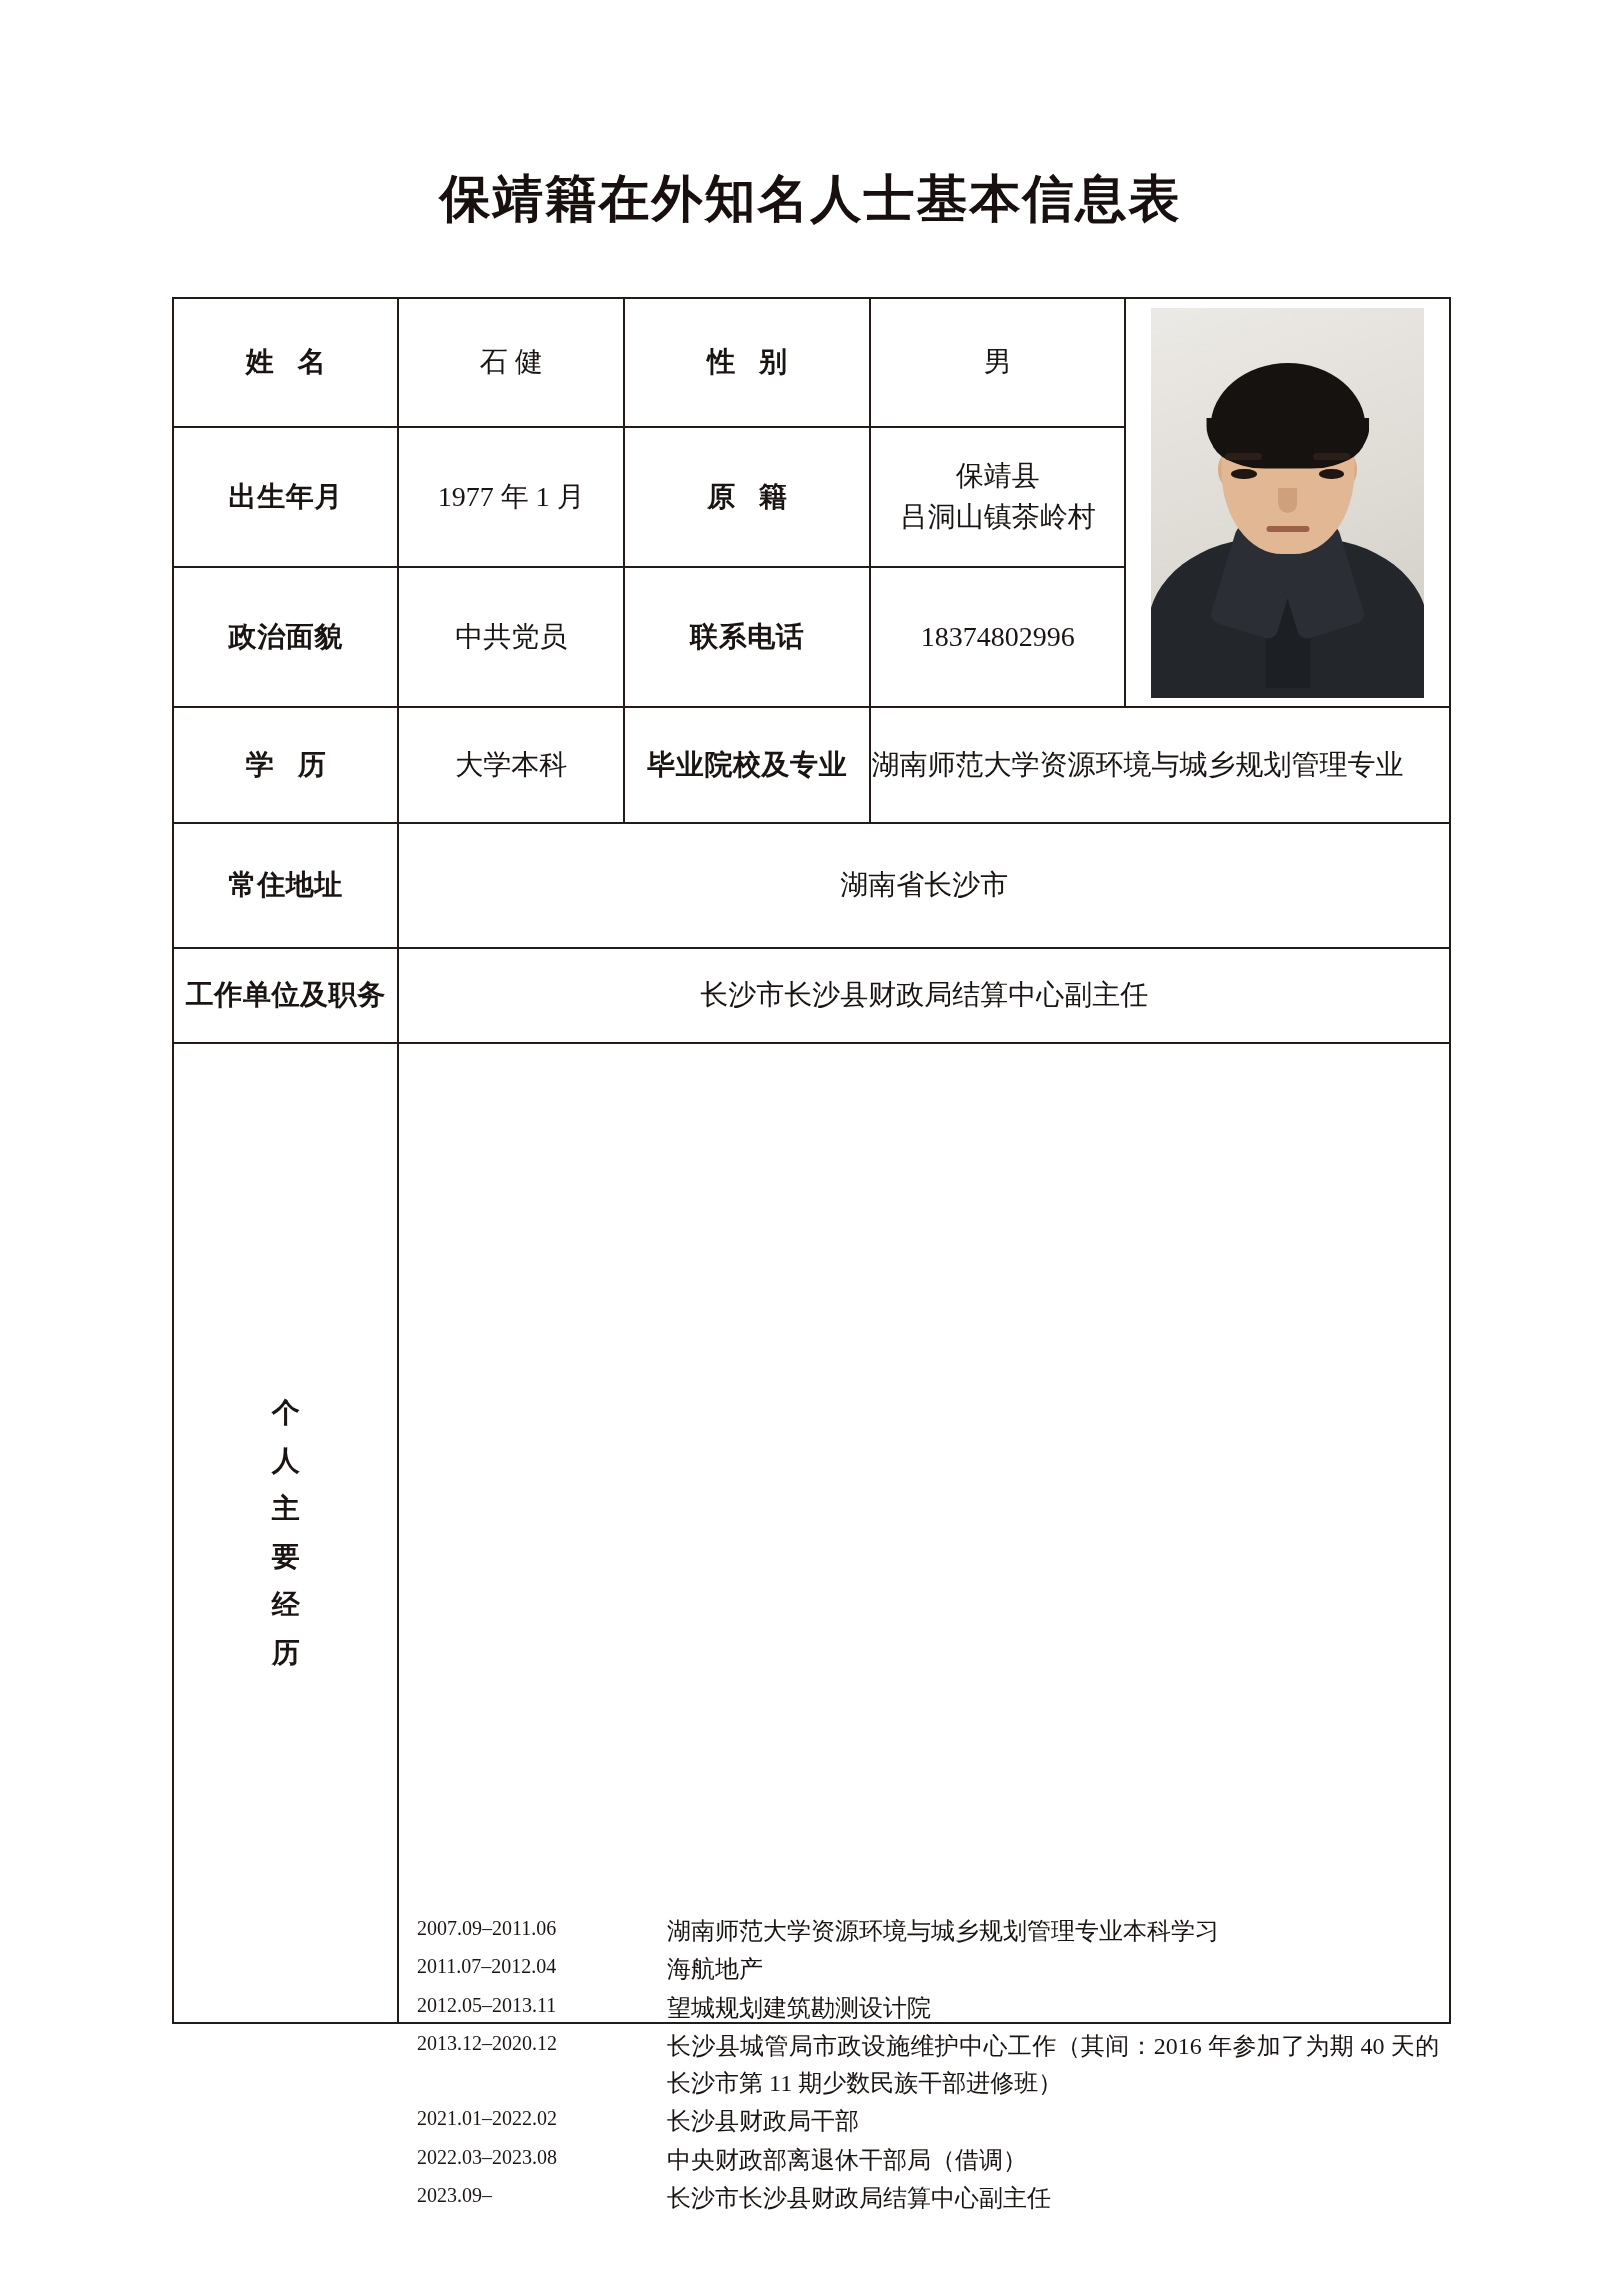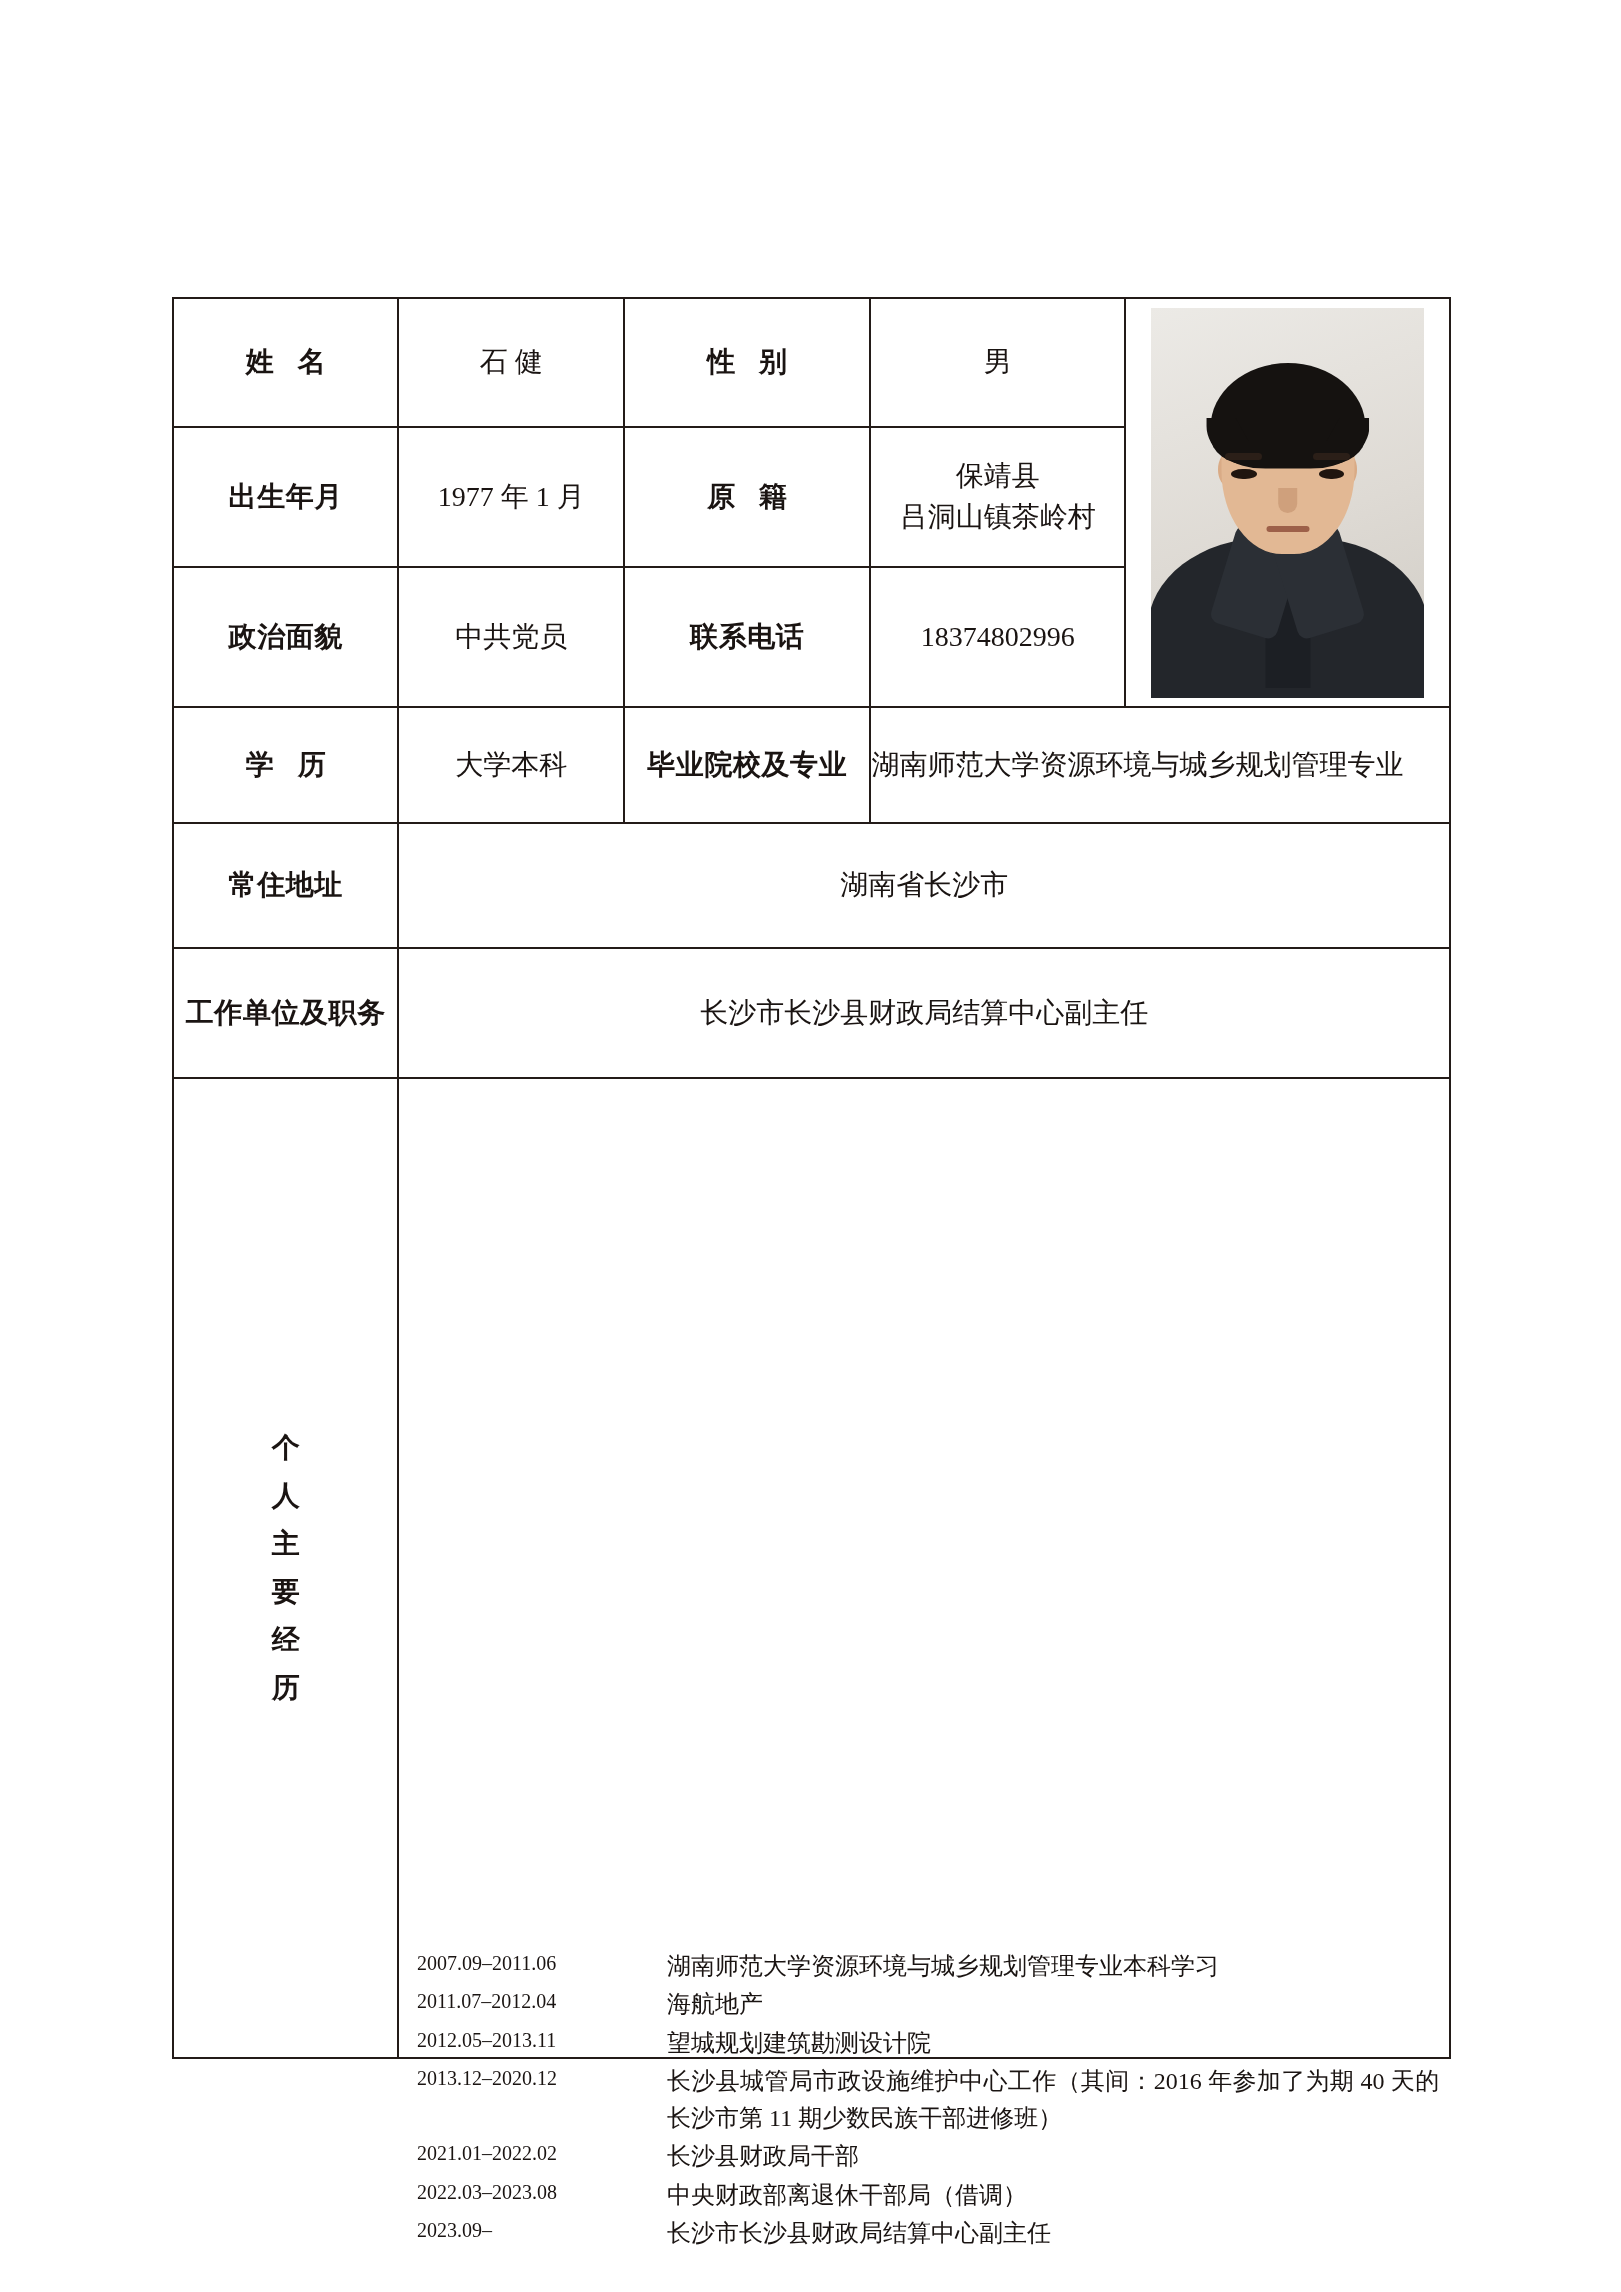--- a/index.html
+++ b/index.html
@@ -79,21 +79,21 @@
     text-align: center;
     font-size: 28px;
     line-height: 1.45;
   }
 
   .r1 { height: 129px; }
   .r2 { height: 140px; }
   .r3 { height: 140px; }
   .r4 { height: 116px; border-radius: 6px; }
   .r5 { height: 125px; }
-  .r6 { height: 130px; }
+  .r6 { height: 95px; }
   .r7 { height: 980px; }
 
   
   .photo-cell {
     padding: 0;
     vertical-align: top;
     text-align: center;
     background: #ffffff;
   }
   .photo-frame {
@@ -250,20 +250,21 @@
     flex: 1 1 auto;
     font-size: 24px;
     text-align: justify;
   }
 </style>
 </head>
 <body>
 
 <div class="page">
 
+  <div class="doc-title">保靖籍在外知名人士基本信息表</div>
 
   <table class="info-table">
     <colgroup>
       <col style="width:193px">
       <col style="width:193px">
       <col style="width:211px">
       <col style="width:218px">
       <col style="width:278px">
     </colgroup>
     <tbody>

